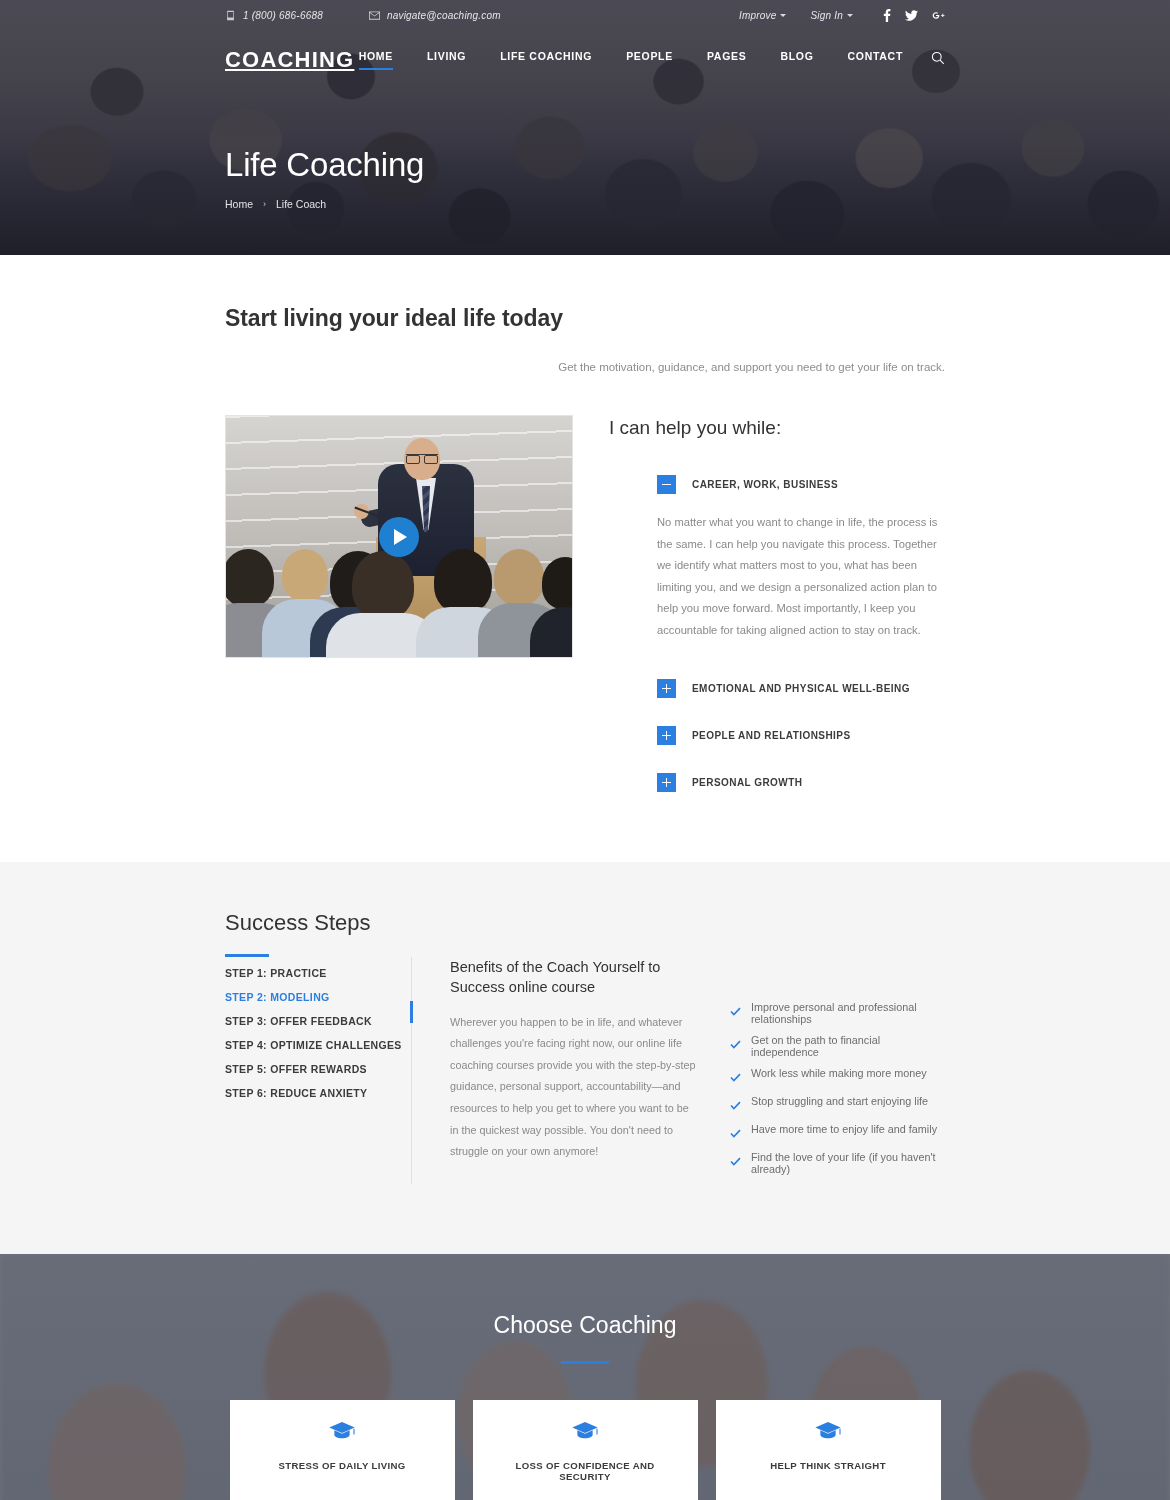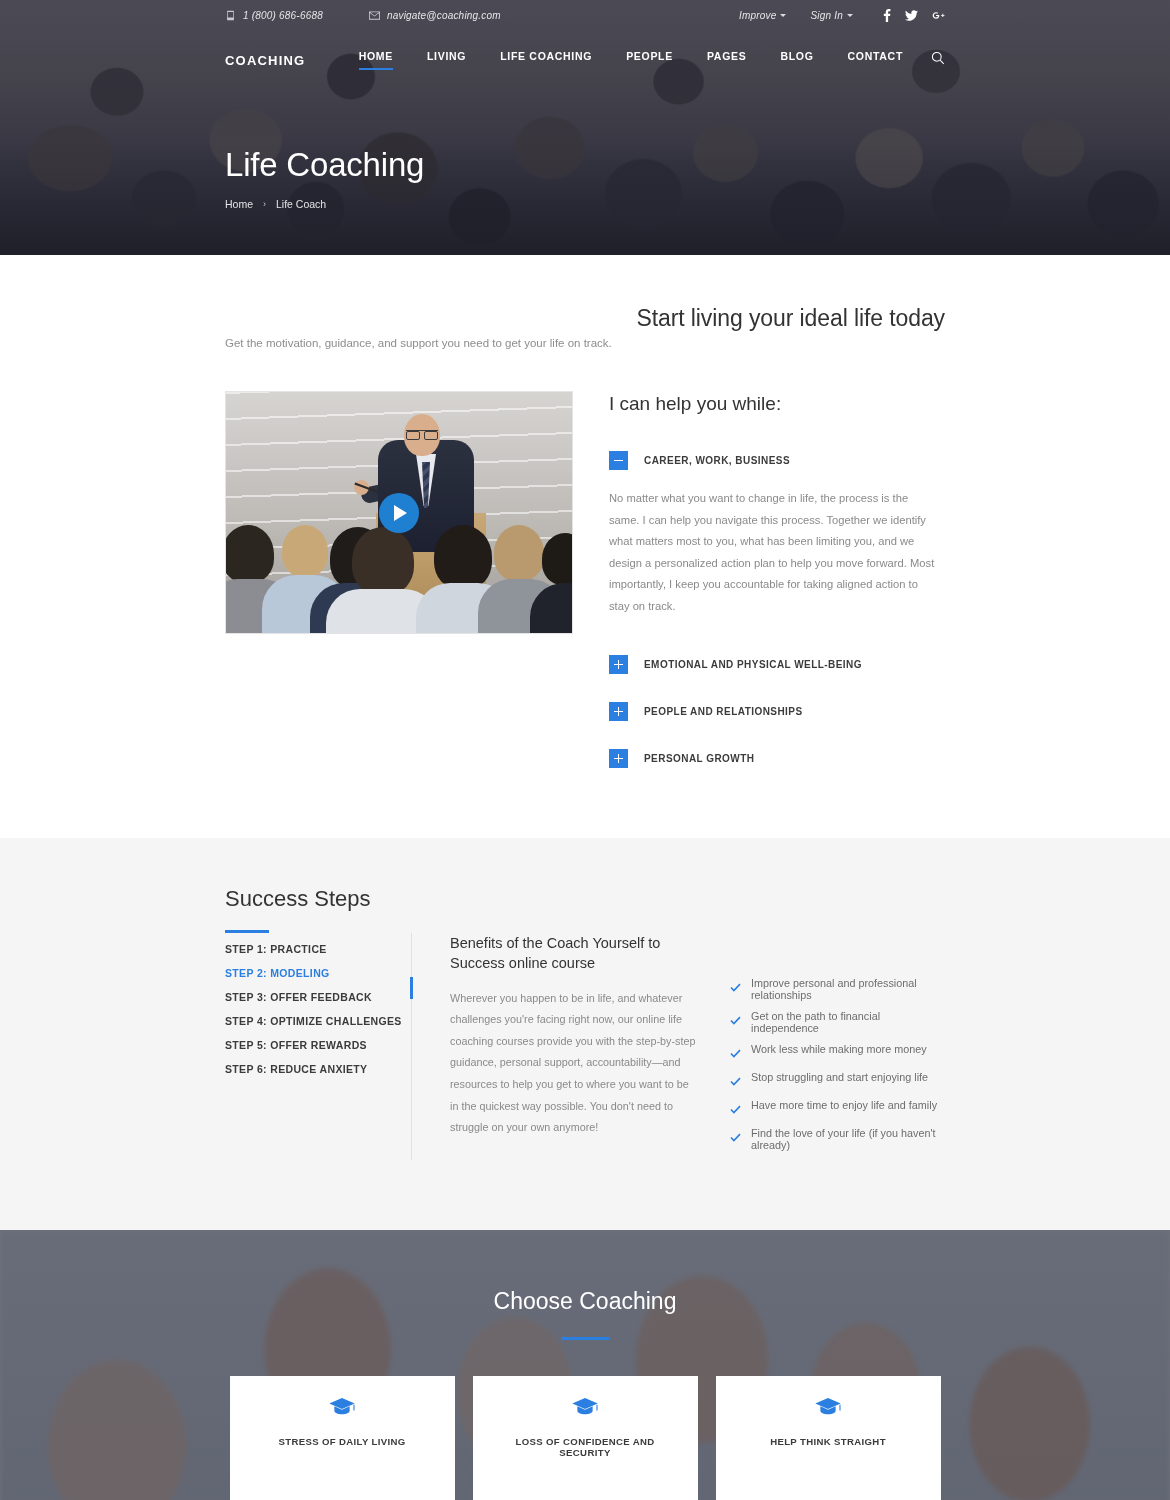--- a/index.html
+++ b/index.html
@@ -69,22 +69,23 @@
   .socials { display: flex; align-items: center; gap: 14px; margin-left: 6px; }
   .socials svg { display:block; }
 
   .navbar {
     position: relative; z-index: 5;
     height: 60px;
     display: flex; align-items: center;
     padding: 0 225px;
   }
   .brand {
-    color: #fff; font-size: 13px; font-weight: bold;
+    color: #fff; font-size: 22px; font-weight: bold;
     letter-spacing: 1.2px;
+    text-decoration: underline;
   }
   .nav-links {
     margin-left: auto; display: flex; align-items: center; gap: 34px;
     padding-right: 42px;
   }
   .nav-link {
     color: #fff; font-size: 10.5px; font-weight: bold;
     letter-spacing: .7px; position: relative; padding-bottom: 8px;
     white-space: nowrap;
   }
@@ -94,22 +95,22 @@
   }
   .search-btn { position: absolute; right: 225px; top: 50%; transform: translateY(-50%); }
 
   .hero-text { position: relative; z-index: 5; padding: 56px 225px 0; }
   .hero-title { color: #fff; font-size: 33px; font-weight: normal; letter-spacing: -.2px; }
   .breadcrumb { margin-top: 14px; display: flex; align-items: center; gap: 10px; font-size: 10.5px; color: #e3e3e6; }
   .bc-sep { color: #c9c9cf; font-size: 9px; }
 
   
   .sec-ideal { padding: 50px 225px 62px; background: #fff; }
-  .ideal-title { text-align: right; font-size: 23px; font-weight: normal; color: #333; letter-spacing: -.1px; }
-  .ideal-sub { text-align: left; font-size: 11.5px; color: #8d8d8d; margin-top: 5px; }
+  .ideal-title { text-align: left; font-size: 23px; font-weight: bold; color: #333; letter-spacing: -.1px; }
+  .ideal-sub { text-align: right; font-size: 11.5px; color: #8d8d8d; margin-top: 29px; }
 
   .ideal-row { display: flex; gap: 36px; margin-top: 42px; align-items: flex-start; }
 
   .video-box {
     position: relative; width: 348px; height: 243px;
     border: 1px solid #e4e4e4; overflow: hidden; flex: none;
     background: #8d8b88;
   }
   .video-img { position: absolute; inset: 0; }
   .v-wall {
@@ -169,21 +170,21 @@
     cursor: pointer;
   }
   .play-tri {
     width: 0; height: 0; margin-left: 3px;
     border-top: 8px solid transparent; border-bottom: 8px solid transparent;
     border-left: 13px solid #fff;
   }
 
   .help-col { flex: 1; padding-top: 2px; }
   .help-title { font-size: 19px; font-weight: normal; color: #333; }
-  .acc-list { margin-top: 28px; }
+  .acc-list { margin-top: 28px; margin-left: 48px; }
   .acc-item { margin-bottom: 0; }
   .acc-head { display: flex; align-items: center; gap: 16px; padding: 8px 0; cursor: pointer; }
   .acc-toggle {
     width: 19px; height: 19px; background: #2a7fe0; flex: none;
     display:flex; align-items:center; justify-content:center;
   }
   .acc-toggle .bar-h { position:absolute; width: 9px; height: 1.6px; background:#fff; }
   .acc-toggle .bar-v { position:absolute; width: 1.6px; height: 9px; background:#fff; }
   .acc-toggle { position: relative; }
   .acc-label { font-size: 10px; font-weight: bold; color: #3b3b3b; letter-spacing: .45px; }

